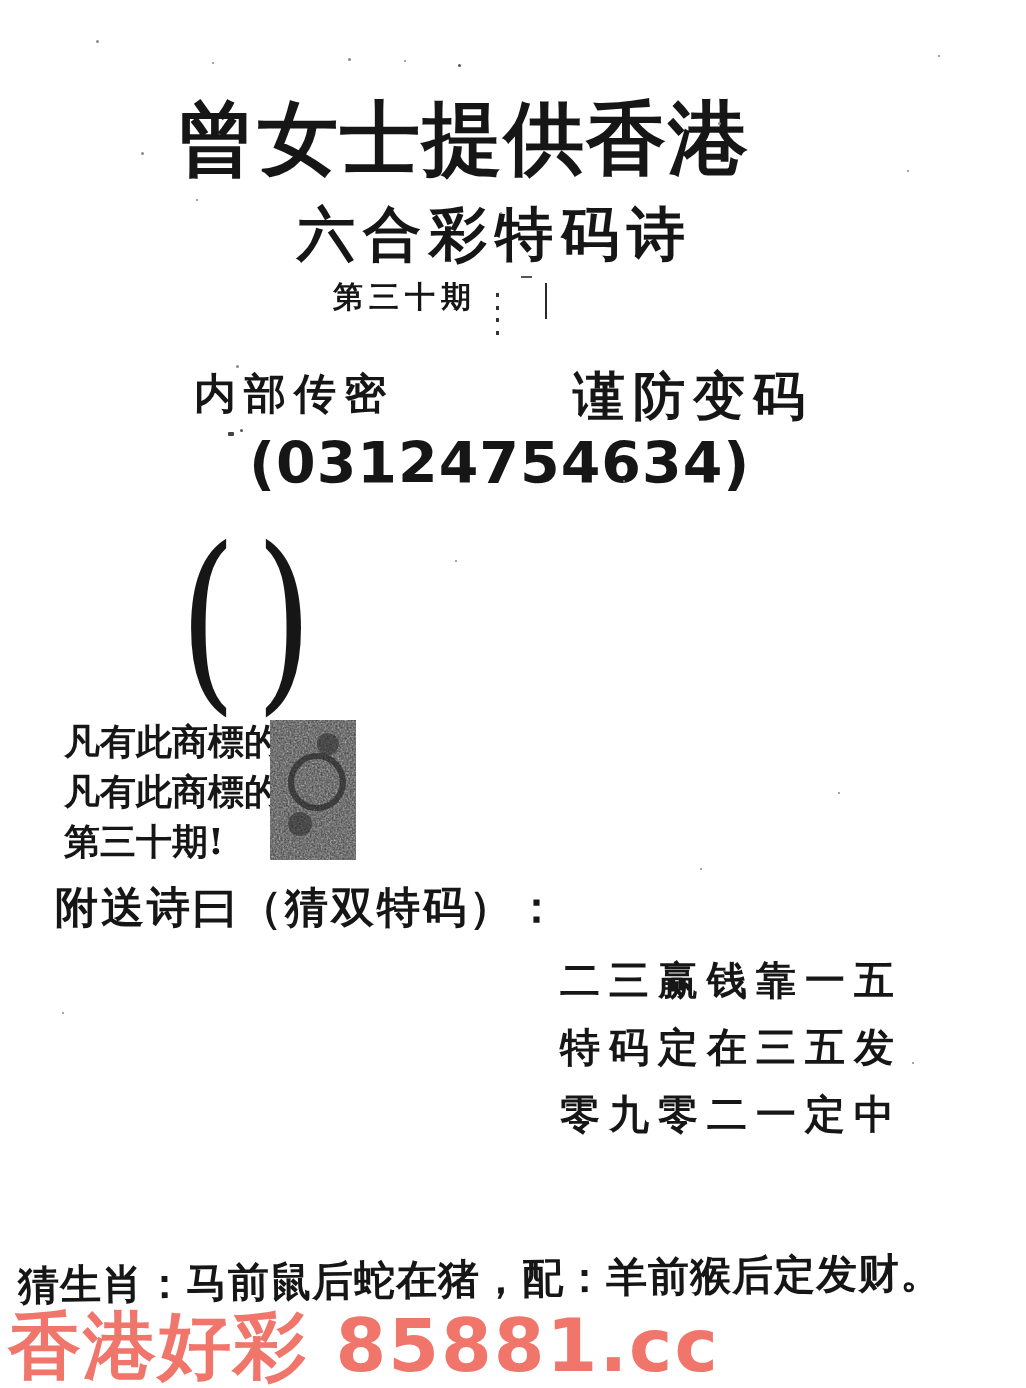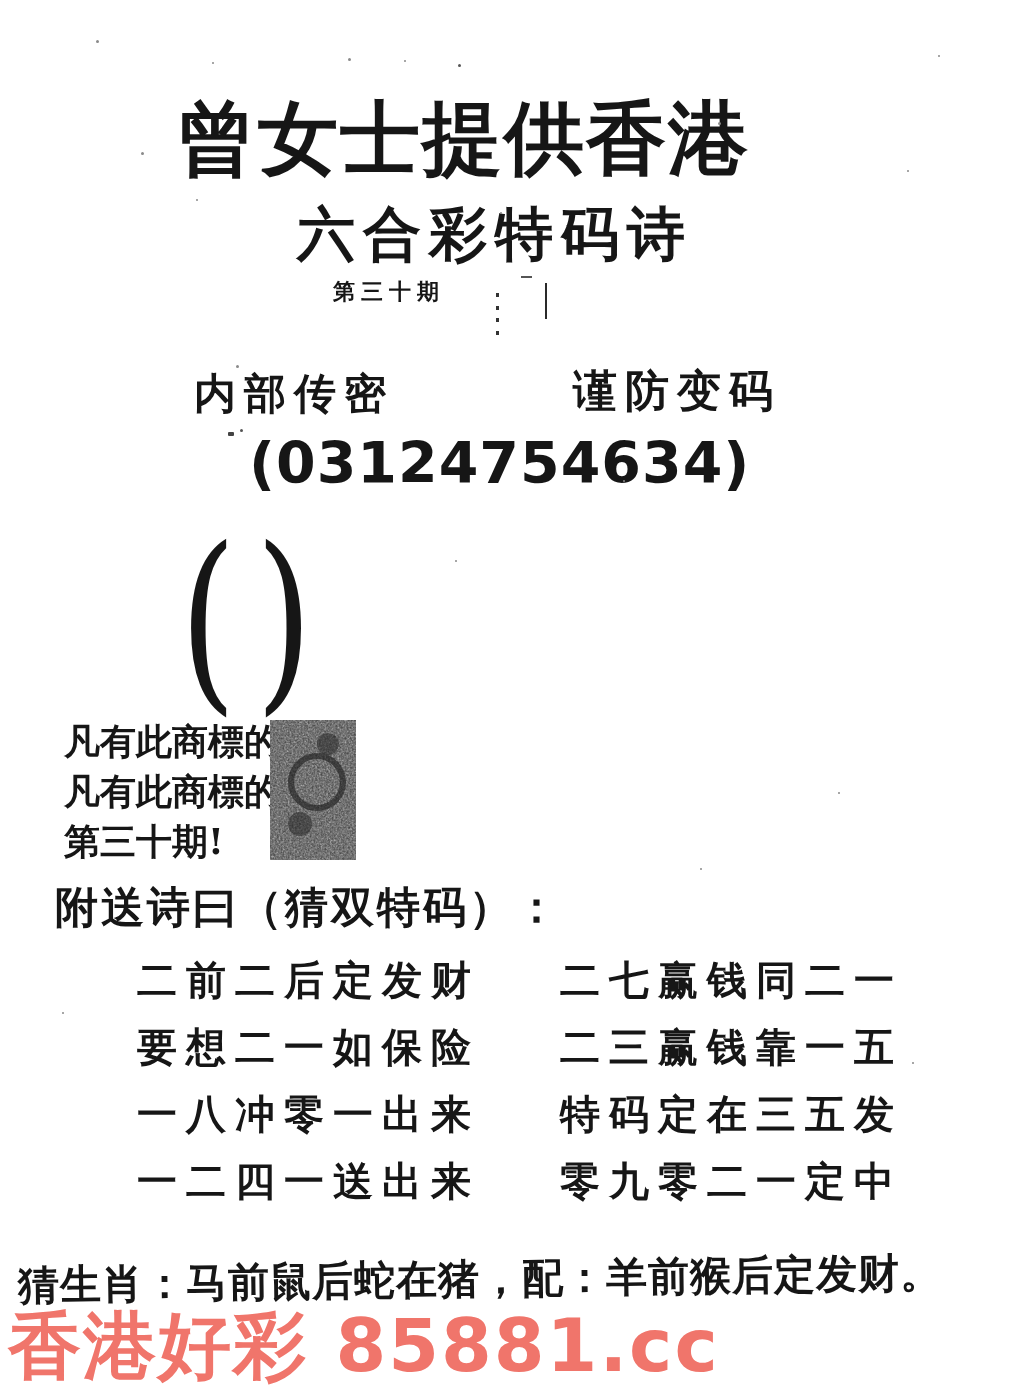--- a/index.html
+++ b/index.html
@@ -34,21 +34,21 @@
     text-align: center;
     transform: translateX(-18px);
     font-size: 58px;
     font-weight: 700;
     letter-spacing: 8px;
     white-space: nowrap;
   }
   .issue {
     position: absolute;
     top: 277px; left: 333px;
-    font-size: 22px;
+    font-size: 30px;
     font-weight: 600;
     letter-spacing: 6px;
     white-space: nowrap;
   }
   .issue-dots {
     position: absolute;
     top: 293px; left: 496px;
     width: 4px; height: 42px;
     display: flex; flex-direction: column; justify-content: space-between;
   }
@@ -56,21 +56,21 @@
   .issue-bar {
     position: absolute;
     top: 283px; left: 545px;
     width: 2px; height: 36px;
     background: #2a2a2a;
   }
   .issue-dash { position: absolute; top: 276px; left: 521px; width: 11px; height: 2px; background: #555; }
 
   
   .notice-left  { position: absolute; top: 366px; left: 194px; font-size: 42px; font-weight: 700; letter-spacing: 8px; white-space: nowrap; text-align: right; }
-  .notice-right { position: absolute; top: 362px; left: 573px; font-size: 44px; font-weight: 700; letter-spacing: 8px; white-space: nowrap; }
+  .notice-right { position: absolute; top: 362px; left: 573px; font-size: 52px; font-weight: 700; letter-spacing: 8px; white-space: nowrap; }
 
   .code-number {
     position: absolute;
     top: 430px; left: 249px;
     font-family: "DejaVu Sans", sans-serif;
     font-size: 57px;
     font-weight: 700;
     letter-spacing: 1px;
     white-space: nowrap;
   }
@@ -214,29 +214,22 @@
       <rect width="86" height="140" filter="url(#stampNoise)" opacity="0.85"></rect>
       <circle cx="47" cy="62" r="26" fill="none" stroke="#1a1a1a" stroke-width="6" opacity="0.6"></circle>
       <circle cx="30" cy="104" r="12" fill="#222" opacity="0.5"></circle>
       <circle cx="58" cy="24" r="11" fill="#222" opacity="0.5"></circle>
     </svg>
   </div>
 
 
   <div class="poem-intro">附送诗曰（猜双特码）：</div>
 
-  <div class="poem-col left">
-    <div>二前二后定发财</div>
-    <div>要想二一如保险</div>
-    <div>一八冲零一出来</div>
-    <div>一二四一送出来</div>
-  </div>
 
   <div class="poem-col right">
-    <div>二七赢钱同二一</div>
     <div>二三赢钱靠一五</div>
     <div>特码定在三五发</div>
     <div>零九零二一定中</div>
   </div>
 
   <div class="zodiac">猜生肖：马前鼠后蛇在猪，配：羊前猴后定发财。</div>
 
   <div class="watermark" style="color: rgb(240, 117, 107);">香港好彩 85881.cc</div>
 
   <div class="speck" style="left:96px;top:40px;width:3px;height:3px;"></div>

